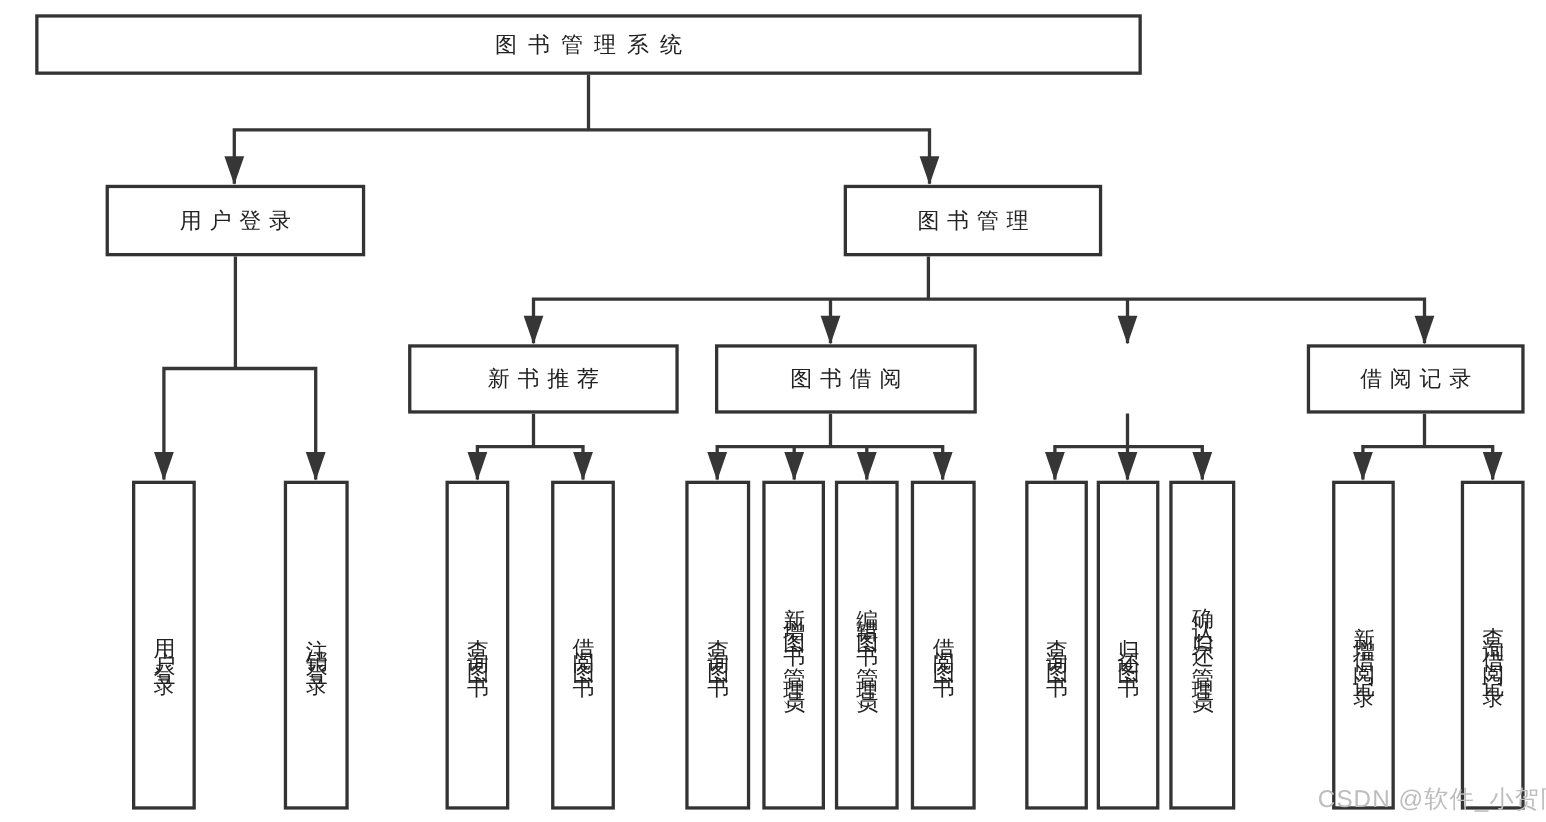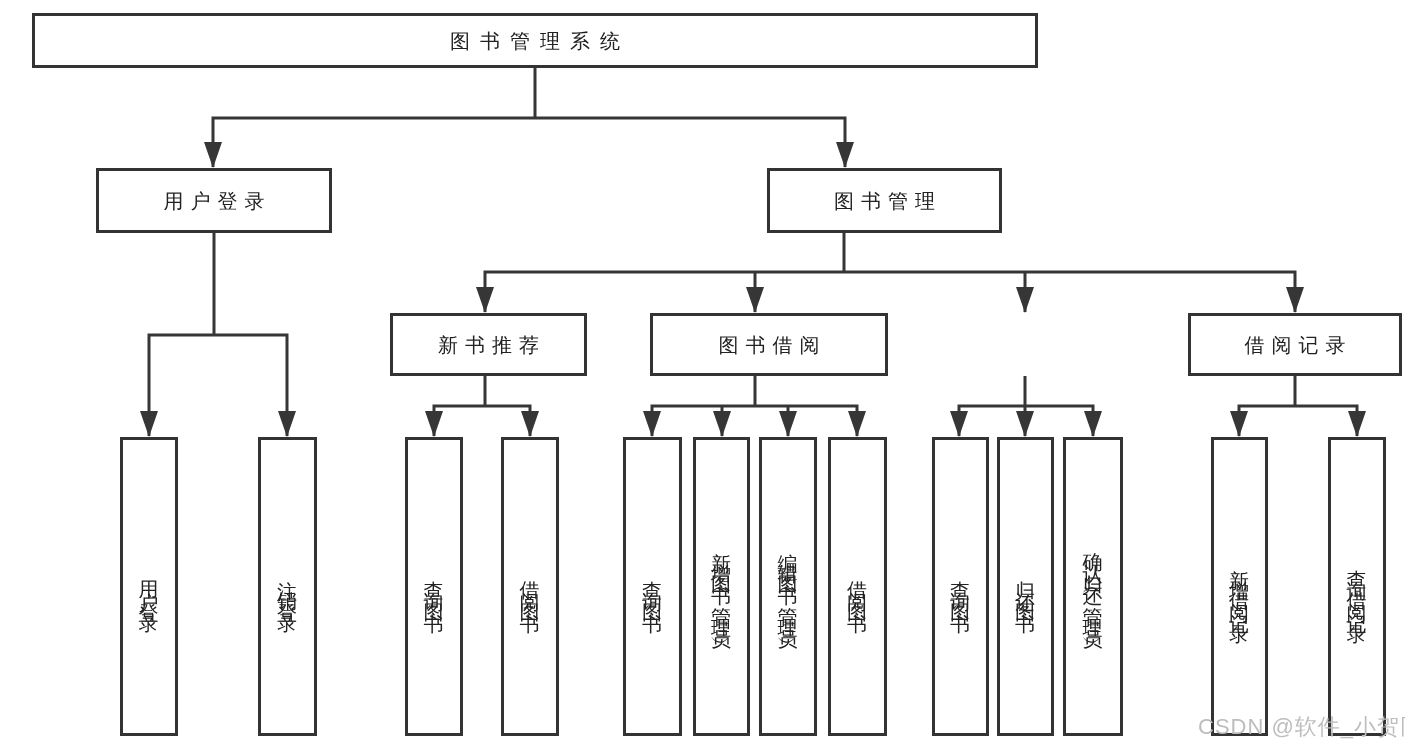--- a/index.html
+++ b/index.html
@@ -69,27 +69,27 @@
     <span class="lbl">图书管理系统</span>
   </div>
 
   <div class="node" style="left:81px;top:168px;width:236px;height:65px">
     <span class="lbl">用户登录</span>
   </div>
   <div class="node" style="left:752px;top:168px;width:235px;height:65px">
     <span class="lbl">图书管理</span>
   </div>
 
-  <div class="node" style="left:375px;top:313px;width:197px;height:63px">
+  <div class="node" style="left:356px;top:313px;width:246px;height:63px">
     <span class="lbl">新书推荐</span>
   </div>
   <div class="node" style="left:635px;top:313px;width:238px;height:63px">
     <span class="lbl">图书借阅</span>
   </div>
-  <div class="node" style="left:1173px;top:313px;width:214px;height:63px">
+  <div class="node" style="left:1173px;top:313px;width:198px;height:63px">
     <span class="lbl">借阅记录</span>
   </div>
 
   <div class="node v" style="left:105px;top:437px;width:58px;height:299px">
     <span class="lbl">用户登录</span>
   </div>
   <div class="node v" style="left:243px;top:437px;width:59px;height:299px">
     <span class="lbl">注销登录</span>
   </div>
 

